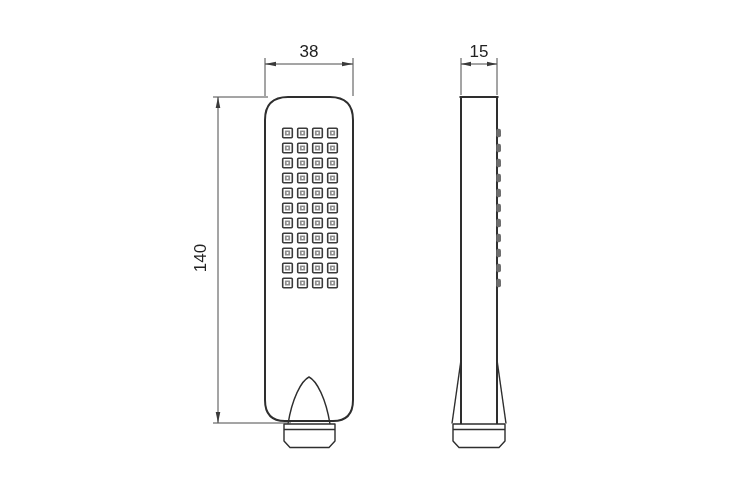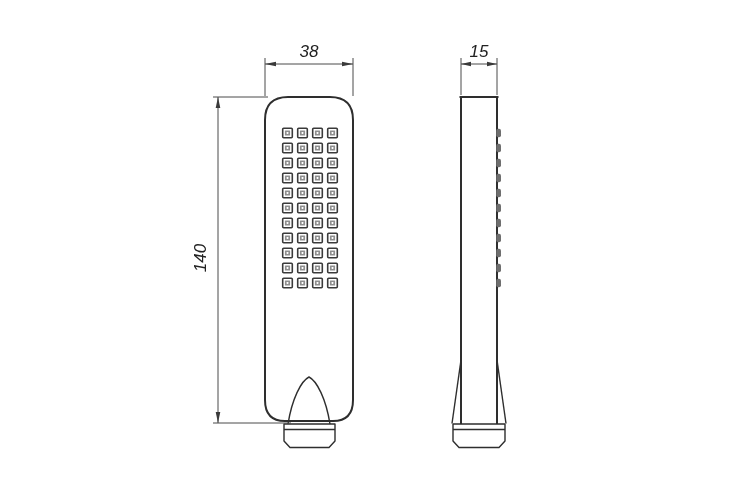--- a/index.html
+++ b/index.html
@@ -2,21 +2,20 @@
 <html><head>
 <meta charset="utf-8">
 <style>
   html,body{margin:0;padding:0;background:#ffffff;}
   .canvas{
     position:relative;
     width:750px;height:500px;
     background:#ffffff;
     font-family:"Liberation Sans", sans-serif;
     overflow:hidden;
-    font-style:italic;
   }
   svg{display:block;}
   .outline{fill:none;stroke:#2e2e2e;stroke-width:2;stroke-linejoin:round;}
   .outline-thin{fill:none;stroke:#2e2e2e;stroke-width:1.4;stroke-linejoin:round;}
   .dim-line{stroke:#4a4a4a;stroke-width:1;fill:none;}
   .dim-arrow{fill:#3a3a3a;stroke:none;}
   .dim-text{
     fill:#222222;
     font-size:17px;
     font-family:"Liberation Sans", sans-serif;

